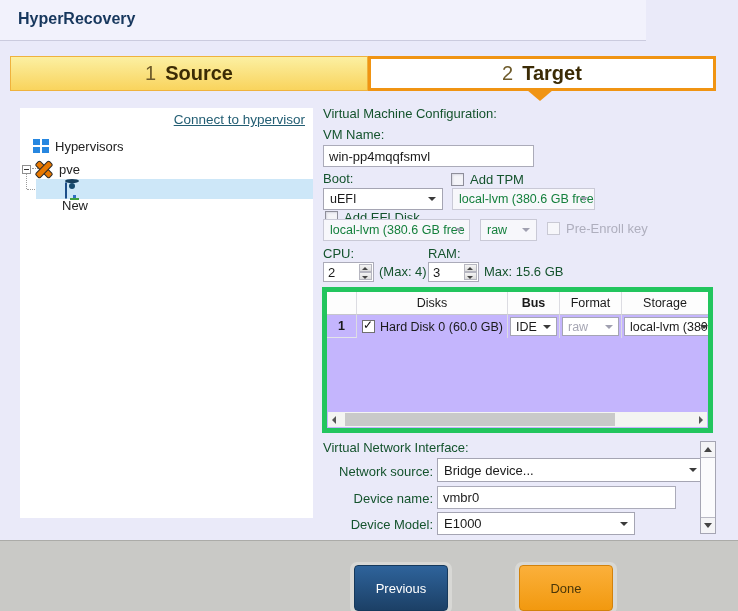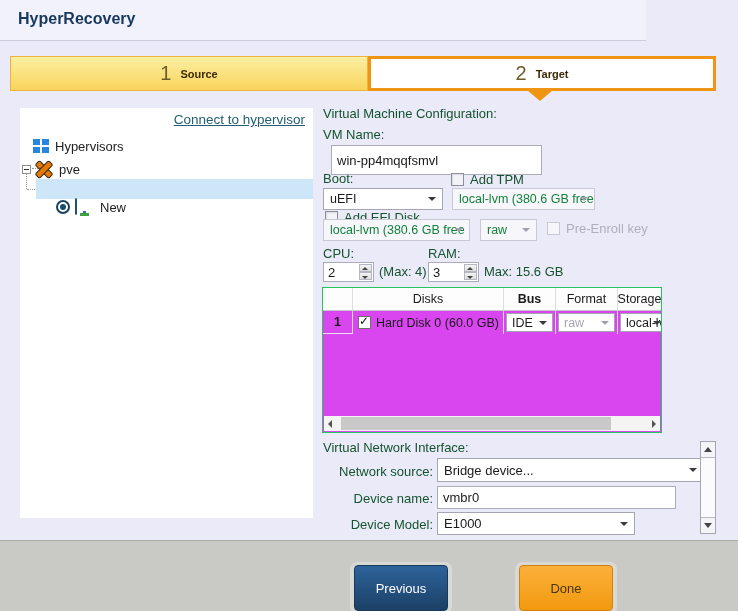--- a/index.html
+++ b/index.html
@@ -9,32 +9,32 @@
 
   
   #titlebar { position:absolute; left:0; top:0; width:646px; height:41px; background:#F2F2FC; border-bottom:1px solid #CBCBDE; }
   #titlebar .title { position:absolute; left:18px; top:10px; font-size:16px; font-weight:bold; color:#17375D; }
 
   
   .tab { position:absolute; top:56px; height:35px; display:flex; align-items:center; justify-content:center; cursor:pointer; }
   #tab-source { left:10px; width:358px; background:linear-gradient(180deg,#FCF0A2,#FAE07C 55%,#F9D45D); border:1px solid #EFB23D; }
   #tab-target { left:368px; width:348px; background:#FFFFFF; border:3px solid #F09413; }
   .tab .num { font-size:20px; font-weight:400; color:#6E5B2B; margin-right:9px; }
-  .tab .lbl { font-size:11px; font-weight:bold; color:#3B2B05;text-align:center; }
+  .tab .lbl { font-size:20px; font-weight:bold; color:#3B2B05;text-align:center; }
   #tab-pointer { position:absolute; left:527px; top:90px; width:0; height:0;
     border-left:13px solid transparent; border-right:13px solid transparent; border-top:11px solid #F09413; }
 
   
   #tree-panel { position:absolute; left:20px; top:108px; width:293px; height:410px; background:#FFFFFF; }
   #connect-link { position:absolute; top:4px; right:8px; color:#235E73; text-decoration:underline; cursor:pointer; font-size:13.5px; }
   .tree-row { position:absolute; height:20px; display:flex; align-items:center; }
   #row-hypervisors { left:13px; top:28px; }
   #row-pve { left:2px; top:51px; }
   #new-highlight { position:absolute; left:16px; top:71px; width:277px; height:20px; background:#CDE7F8; }
-  #row-new { left:36px; top:89px; }
+  #row-new { left:36px; top:71px;flex-direction:column; }
   .tree-label { margin-left:6px; font-size:13px; color:#222; }
 
   .tree-vline { position:absolute; left:6px; top:64px; height:17px; border-left:1px dotted #9a9a9a; }
   .tree-hline { position:absolute; border-top:1px dotted #9a9a9a; }
   #hline-pve { left:12px; top:60px; width:12px; }
   #hline-new { left:7px; top:81px; width:26px; }
 
   
   .win-icon { width:16px; height:14px; display:grid; grid-template-columns:7px 7px; grid-template-rows:6px 6px; gap:2px; }
   .win-icon div { background:#2787E0; }
@@ -70,21 +70,21 @@
   .checkbox.checked::after { content:"✓"; position:absolute; left:1px; top:-2px; font-size:12px; color:#111; }
   .spinner { position:absolute; width:51px; height:20px; border:1px solid #ABABB9; background:#fff; }
   .spinner .val { position:absolute; left:4px; top:2px; font-size:13px; }
   .spinner .btns { position:absolute; right:1px; top:1px; width:13px; height:16px; display:flex; flex-direction:column; }
   .spinner .btns span { flex:1; background:linear-gradient(#F4F4F4,#DDDDDD); border:1px solid #B6B6C0; position:relative; cursor:pointer; }
   .spinner .btns span i { position:absolute; left:2px; width:0; height:0; border-left:3px solid transparent; border-right:3px solid transparent; }
   .spinner .btns .up i { top:2px; border-bottom:3px solid #444; }
   .spinner .btns .dn i { top:3px; border-top:3px solid #444; }
 
   
-  #disks-table { position:absolute; left:322px; top:287px; width:340px; height:146px; border:1px solid #22c55e; background:#d946ef; }
+  #disks-table { position:absolute; left:322px; top:287px; width:391px; height:146px; border:5px solid #22c55e; background:#c4b5fd; }
   .trow { display:flex; height:23px; }
   .tcell { border-right:1px solid #DCDCE2; display:flex; align-items:center; justify-content:center; font-size:12.5px; position:relative; overflow:hidden; }
   .thead .tcell { border-bottom:1px solid #C6C6CC; background:#FDFDFD; }
   .c-num { width:30px; }
   .c-disks { width:151px; }
   .c-bus { width:52px; }
   .c-format { width:62px; }
   .c-storage { flex:1; border-right:none; }
   .thead .c-bus { font-weight:bold; }
   .tbody .c-num { border-bottom:1px solid #E4E4E8; font-weight:bold; }
@@ -175,21 +175,21 @@
       <span class="radio">
           <i></i>
         </span>
       <span class="mon-icon"><span class="scr"></span><span class="stand"></span><span class="base"></span></span>
       <span class="tree-label">New</span>
     </div>
   </div>
 
   <div class="flabel" style="left:323px; top:106px;">Virtual Machine Configuration:</div>
   <div class="flabel" style="left:323px; top:127px;">VM Name:</div>
-  <input class="tinput" style="left: 323px; top: 145px; width: 211px; height: 30px; margin-left: 8px;" value="win-pp4mqqfsmvl">
+  <input class="tinput" style="left: 323px; top: 145px; width: 211px; height: 22px;" value="win-pp4mqqfsmvl">
 
   <div class="flabel" style="left:323px; top:171px;">Boot:</div>
   <span class="checkbox" style="left:451px; top:173px;"></span>
   <div class="flabel" style="left:470px; top:172px;">Add TPM</div>
 
   <div class="combo" style="left:323px; top:188px; width:120px; height:22px;">
     <span>uEFI</span>
       <span class="arrow"></span>
   </div>
   <div class="combo disabled" style="left:452px; top:188px; width:143px; height:22px;">

